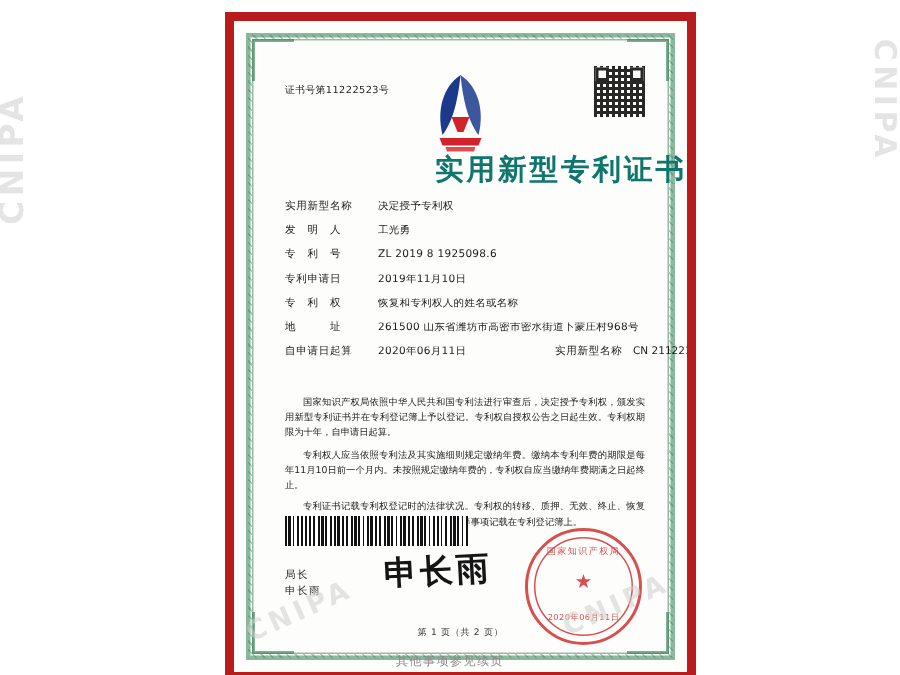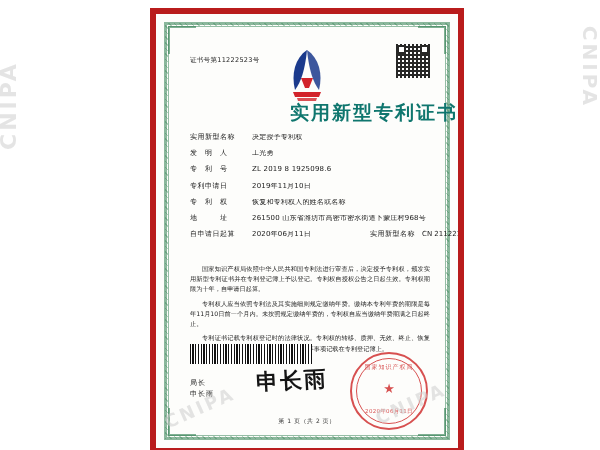--- a/index.html
+++ b/index.html
@@ -438,14 +438,15 @@
       <div class="seal-date">2020年06月11日</div>
     </div>
 
     <div class="page-no">第 1 页（共 2 页）</div>
 
     <div class="wm wm-bl">CNIPA</div>
     <div class="wm wm-br">CNIPA</div>
 
   </div>
 
+  <div class="footer-note">其他事项参见续页</div>
 
 </div>
 
 </body></html>

